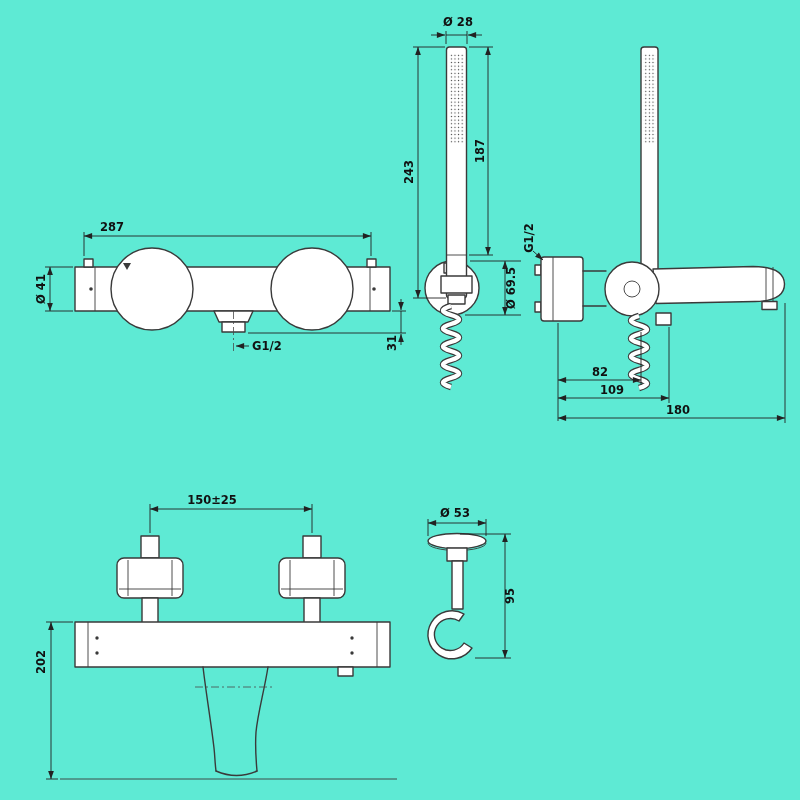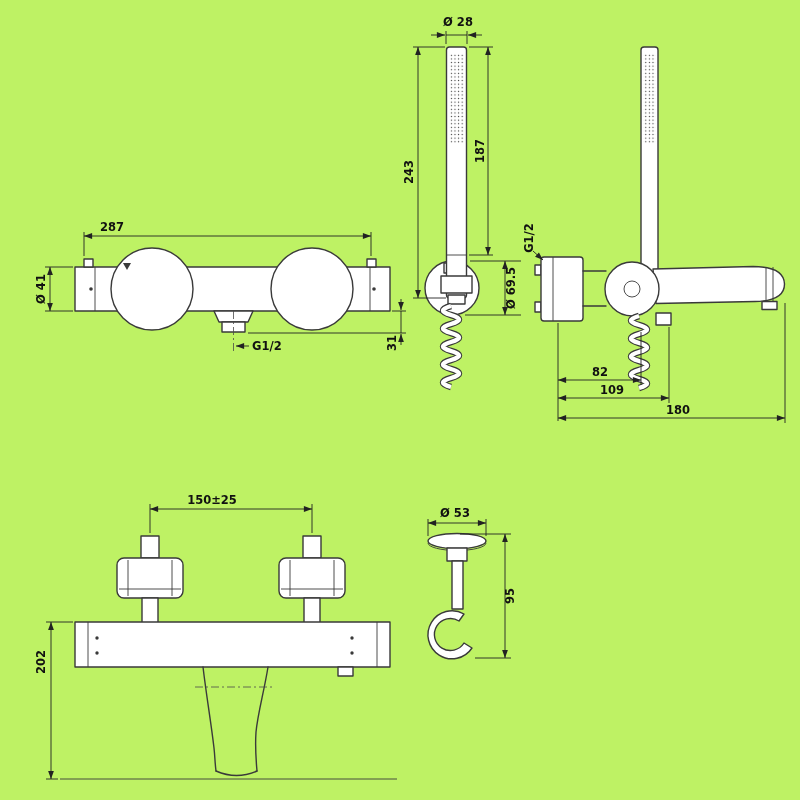--- a/index.html
+++ b/index.html
@@ -1,16 +1,16 @@
 <!DOCTYPE html>
 <html><head>
 <meta charset="utf-8">
 <style>
   html,body{margin:0;padding:0;background:#fff;}
-  .page{width:800px;height:800px;background:#bef264;position:relative;overflow:hidden;}
+  .page{width:800px;height:800px;background:#5eead4;position:relative;overflow:hidden;}
   .ol   {fill:none;stroke:#3a3a3a;stroke-width:1.4;stroke-linejoin:round;stroke-linecap:round;}
   .olw  {fill:#ffffff;stroke:#3a3a3a;stroke-width:1.4;stroke-linejoin:round;}
   .thin {fill:none;stroke:#3a3a3a;stroke-width:0.9;}
   .dim  {fill:none;stroke:#222222;stroke-width:0.9;}
   .cl   {fill:none;stroke:#4a4a4a;stroke-width:0.8;stroke-dasharray:8 3 2 3;}
   .hose-o{fill:none;stroke:#3a3a3a;stroke-width:6.5;}
   .hose-i{fill:none;stroke:#ffffff;stroke-width:4.4;}
   .dimt {font-family:"DejaVu Sans",sans-serif;font-size:11.5px;font-weight:600;fill:#111;}
   .mark {fill:#3a3a3a;stroke:none;}
 </style>

